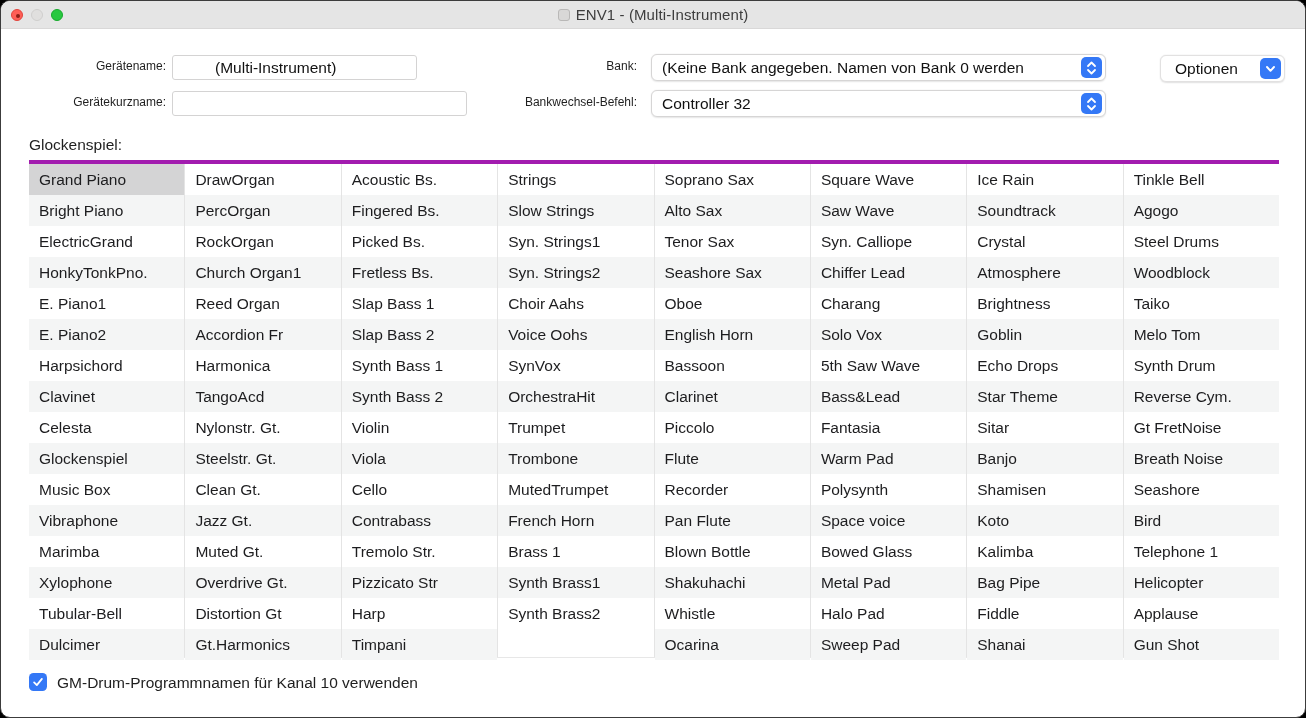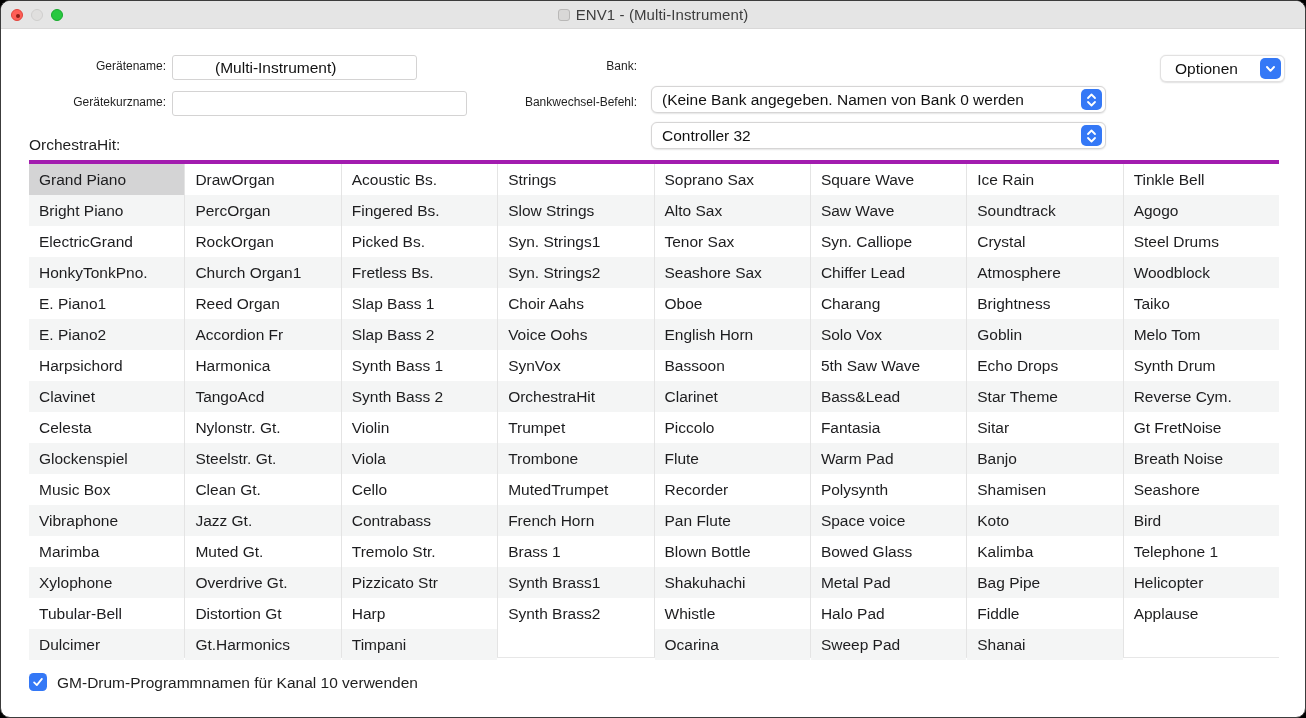--- a/index.html
+++ b/index.html
@@ -28,21 +28,21 @@
   
   .form-label { position:absolute; font-size:12px; color:#1f1f1f; text-align:right; white-space:nowrap; }
   .text-input {
     position:absolute; height:25px; background:#fff; border:1px solid #d4d3d3;
     border-radius:3px; font-size:15.5px; color:#111; padding:0 7px;
     font-family:"Liberation Sans", sans-serif; outline:none;
   }
   .popup {
     position:absolute; height:27px; background:#fff; border:1px solid #d6d5d5;
     border-radius:6px; box-shadow:0 0.5px 1.5px rgba(0,0,0,0.10);
-    display:flex; align-items:center; padding-left:10px; cursor:default;margin-top:32px;
+    display:flex; align-items:center; padding-left:10px; cursor:default;
   }
   .popup-text {
     flex:1; font-size:15.5px; color:#111; white-space:nowrap; overflow:hidden;
     margin-right:2px;
   }
   .popup-chevrons {
     width:21px; height:21px; margin-right:3px; flex:none; border-radius:5px;
     background:var(--accent); display:flex; align-items:center; justify-content:center;
   }
   .btn {
@@ -128,21 +128,21 @@
   <div class="popup" style="left:650px; top:89px; width:455px;">
     <div class="popup-text">Controller 32</div>
     <div class="popup-chevrons">
       <svg width="13" height="16" viewBox="0 0 13 16">
         <path d="M3 6 L6.5 2.5 L10 6" fill="none" stroke="#fff" stroke-width="1.8" stroke-linecap="round" stroke-linejoin="round"></path>
         <path d="M3 10 L6.5 13.5 L10 10" fill="none" stroke="#fff" stroke-width="1.8" stroke-linecap="round" stroke-linejoin="round"></path>
       </svg>
     </div>
   </div>
 
-  <div class="section-label" style="left:28px; top:135px;">OrchestraHit:</div>
+  <div class="section-label" style="left:28px; top:135px;">Glockenspiel:</div>
 
   <div class="grid">
       <div class="grid-col">
         <div class="cell selected">Grand Piano</div>
         <div class="cell">Bright Piano</div>
         <div class="cell">ElectricGrand</div>
         <div class="cell">HonkyTonkPno.</div>
         <div class="cell">E. Piano1</div>
         <div class="cell">E. Piano2</div>
         <div class="cell">Harpsichord</div>
@@ -272,20 +272,21 @@
         <div class="cell">Melo Tom</div>
         <div class="cell">Synth Drum</div>
         <div class="cell">Reverse Cym.</div>
         <div class="cell">Gt FretNoise</div>
         <div class="cell">Breath Noise</div>
         <div class="cell">Seashore</div>
         <div class="cell">Bird</div>
         <div class="cell">Telephone 1</div>
         <div class="cell">Helicopter</div>
         <div class="cell">Applause</div>
+        <div class="cell">Gun Shot</div>
       </div>
     </div>
 
   <div class="checkbox">
     <svg width="14" height="14" viewBox="0 0 18 18">
       <path d="M4 9.5 L7.5 13 L14 5" fill="none" stroke="#fff" stroke-width="2.3" stroke-linecap="round" stroke-linejoin="round"></path>
     </svg>
   </div>
   <div class="footer-label">GM-Drum-Programmnamen für Kanal 10 verwenden</div>
 

